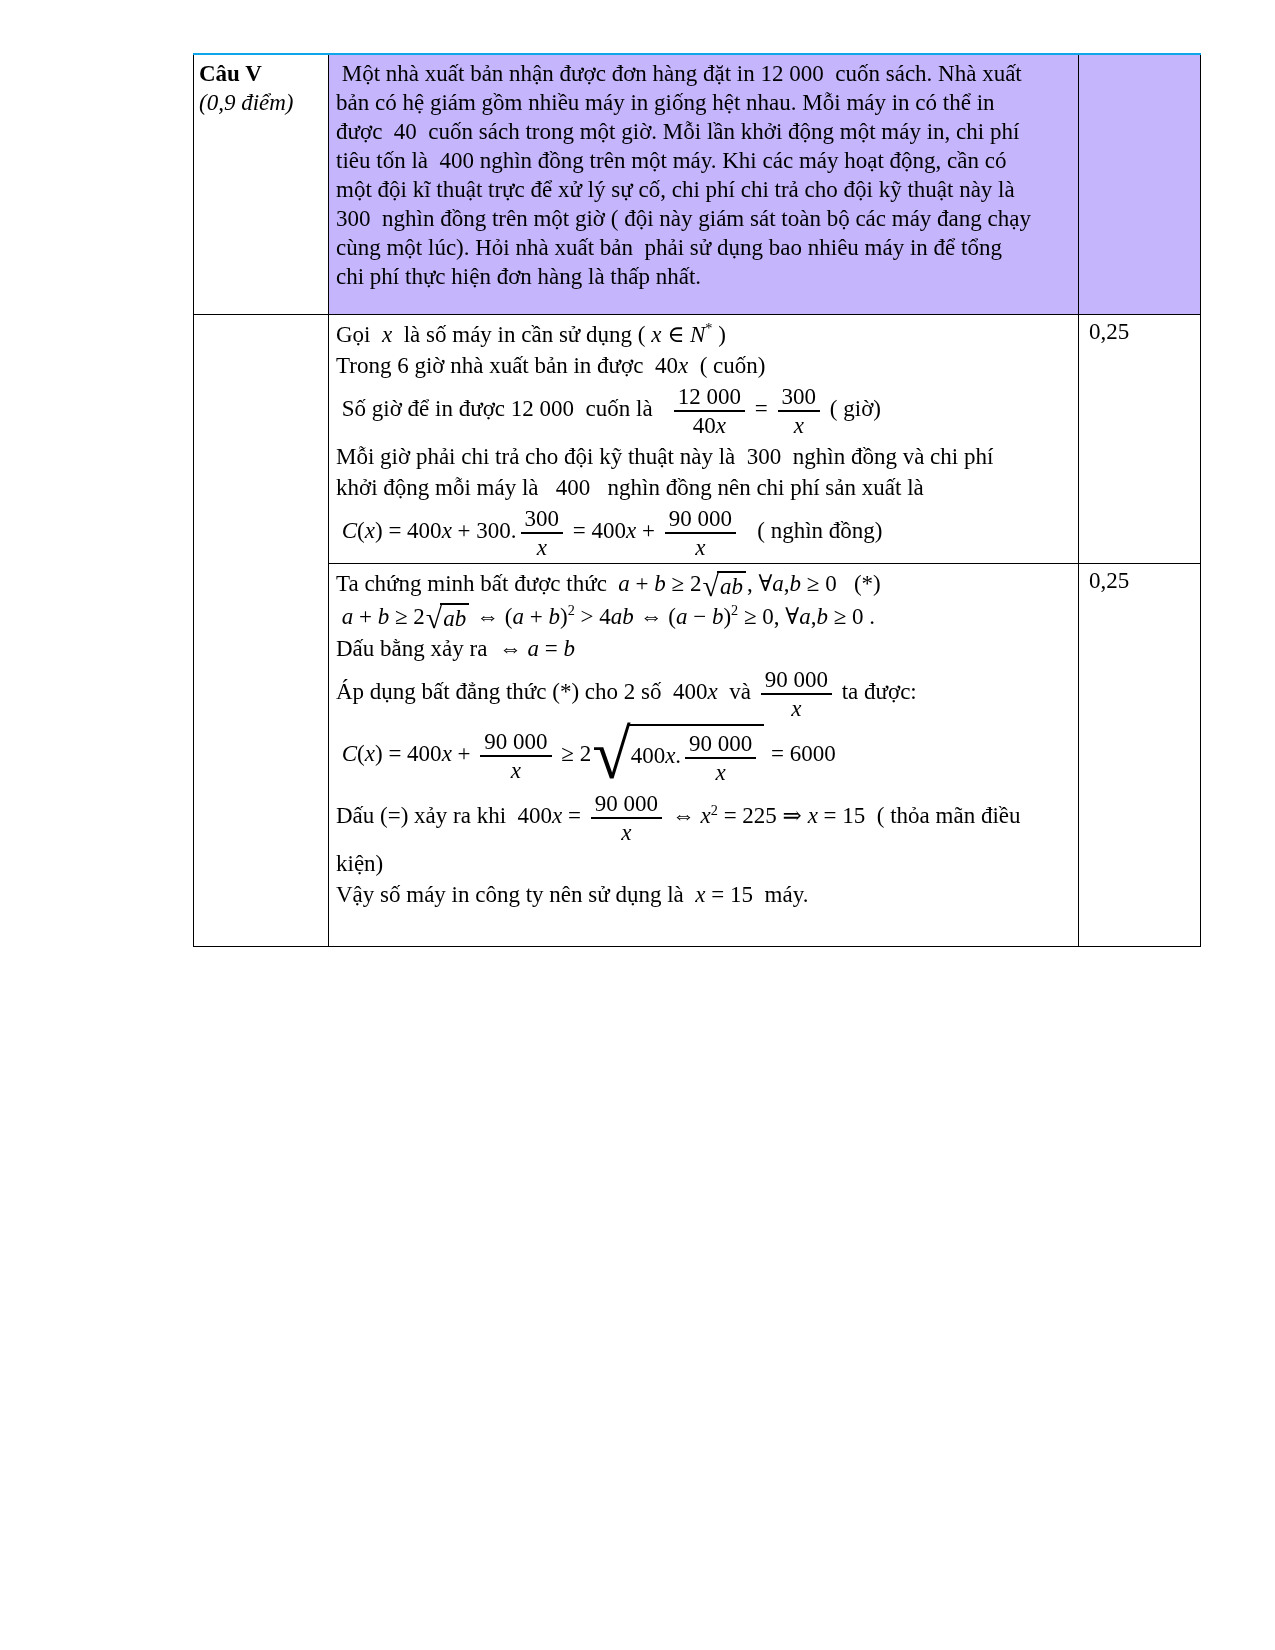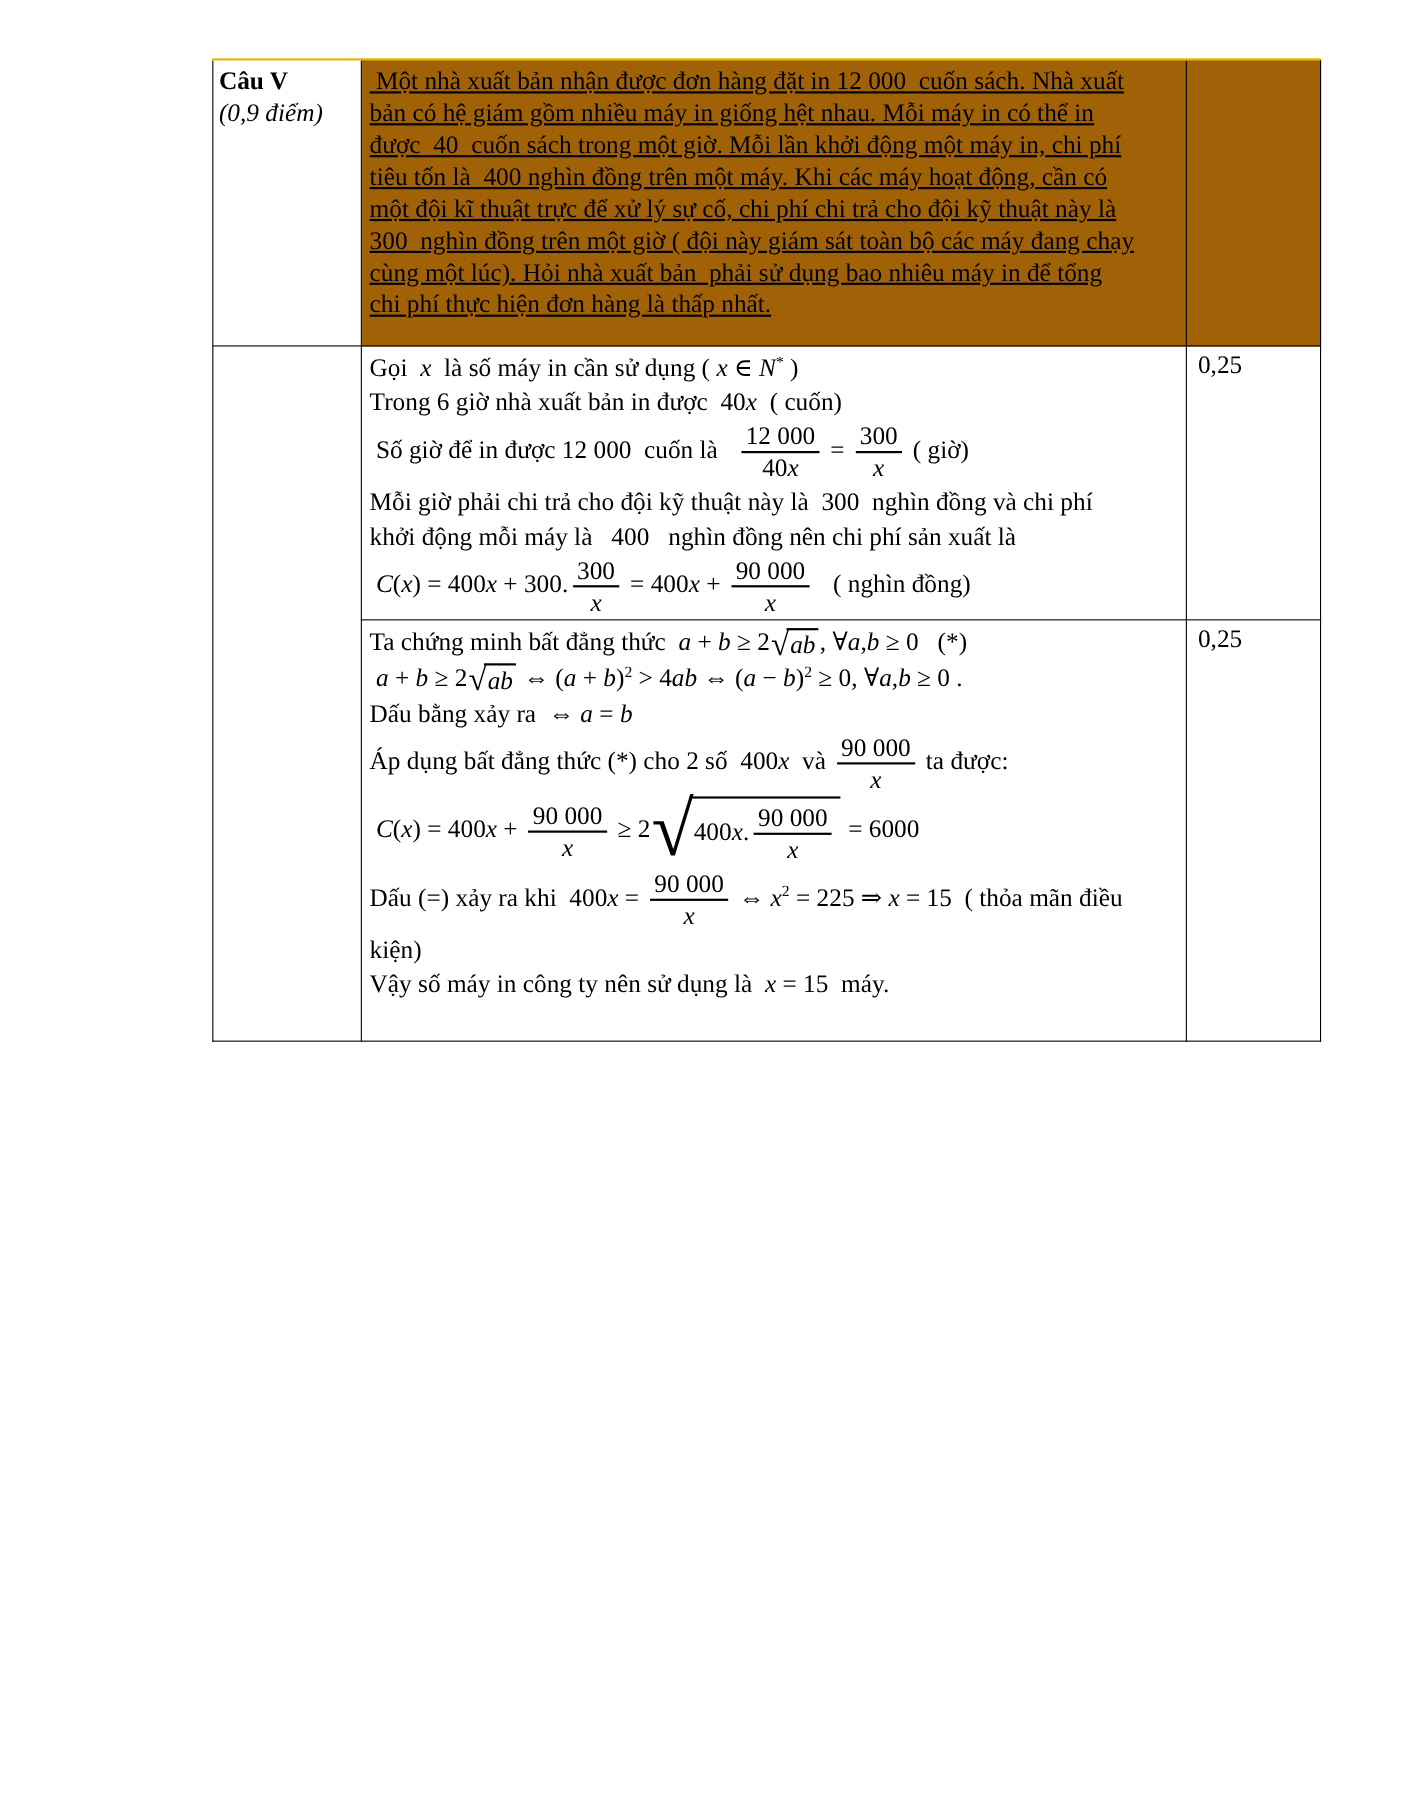--- a/index.html
+++ b/index.html
@@ -1,27 +1,27 @@
 <!DOCTYPE html>
 <html><head>
 <meta charset="utf-8">
 <style>
   html,body{margin:0;padding:0;background:#fff;}
   .page{position:relative;width:1275px;height:1650px;background:#fff;overflow:hidden;
         font-family:"Liberation Serif","DejaVu Serif",serif;color:#000;font-size:23px;}
   table.answer{position:absolute;left:193px;top:53px;width:971px;
                border-collapse:collapse;table-layout:fixed;}
-  table.answer{border-top:2px solid #eab308;}
+  table.answer{border-top:2px solid #0ea5e9;}
   td{border:1px solid #000;vertical-align:top;padding:0;}
   td.qid{width:125px;padding:4px 4px 0 5px;}
   .qid .id{font-weight:bold;line-height:29px;}
   .qid .pts{font-style:italic;line-height:29px;}
   td.body{width:735px;padding:4px 7px 0 7px;}
   td.score{width:111px;padding:4px 0 0 10px;}
-  .shade{background:#a16207;text-decoration:underline;}
+  .shade{background:#c4b5fd;}
   .r1{height:255px;}
   .r2{height:242px;}
   .r3{height:378px;}
   .line{line-height:29px;white-space:pre-wrap;}
   .mline{min-height:31px;line-height:31px;white-space:pre-wrap;}
   .mv{font-style:italic;}
   sup{font-size:0.62em;line-height:0;vertical-align:super;}
   .frac{display:inline-block;vertical-align:middle;text-align:center;margin:2px 4px;}
   .frac .num{display:block;border-bottom:2px solid #000;padding:0 4px;line-height:27px;}
   .frac .den{display:block;padding:1px 4px 0 4px;line-height:26px;}
@@ -71,21 +71,21 @@
               <div class="mline"><span> </span><span class="mv">C</span><span>(</span><span class="mv">x</span><span>) = 400</span><span class="mv">x</span><span> + 300.</span><span class="frac"><span class="num"><span>300</span></span><span class="den"><span class="mv">x</span></span></span><span> = 400</span><span class="mv">x</span><span> + </span><span class="frac"><span class="num"><span>90 000</span></span><span class="den"><span class="mv">x</span></span></span><span>   ( nghìn đồng)</span></div>
             </div>
       </td>
       <td class="score r2">
         <span>0,25</span>
       </td>
     </tr>
     <tr>
       <td class="body r3">
         <div>
-              <div class="mline"><span>Ta chứng minh bất đẳng thức  </span><span class="mv">a</span><span> + </span><span class="mv">b</span><span> ≥ 2</span><span class="sqrt"><span class="rad">√</span><span class="bar"><span class="mv">ab</span></span></span><span>, ∀</span><span class="mv">a</span><span>,</span><span class="mv">b</span><span> ≥ 0   (*)</span></div>
+              <div class="mline"><span>Ta chứng minh bất được thức  </span><span class="mv">a</span><span> + </span><span class="mv">b</span><span> ≥ 2</span><span class="sqrt"><span class="rad">√</span><span class="bar"><span class="mv">ab</span></span></span><span>, ∀</span><span class="mv">a</span><span>,</span><span class="mv">b</span><span> ≥ 0   (*)</span></div>
               <div class="mline"><span> </span><span class="mv">a</span><span> + </span><span class="mv">b</span><span> ≥ 2</span><span class="sqrt"><span class="rad">√</span><span class="bar"><span class="mv">ab</span></span></span><span> ⇔ (</span><span class="mv">a</span><span> + </span><span class="mv">b</span><span>)</span><sup>2</sup><span> &gt; 4</span><span class="mv">ab</span><span> ⇔ (</span><span class="mv">a</span><span> − </span><span class="mv">b</span><span>)</span><sup>2</sup><span> ≥ 0, ∀</span><span class="mv">a</span><span>,</span><span class="mv">b</span><span> ≥ 0 .</span></div>
               <div class="mline"><span>Dấu bằng xảy ra  ⇔ </span><span class="mv">a</span><span> = </span><span class="mv">b</span></div>
               <div class="mline"><span>Áp dụng bất đẳng thức (*) cho 2 số  400</span><span class="mv">x</span><span>  và </span><span class="frac"><span class="num"><span>90 000</span></span><span class="den"><span class="mv">x</span></span></span><span> ta được:</span></div>
               <div class="mline"><span> </span><span class="mv">C</span><span>(</span><span class="mv">x</span><span>) = 400</span><span class="mv">x</span><span> + </span><span class="frac"><span class="num"><span>90 000</span></span><span class="den"><span class="mv">x</span></span></span><span> ≥ 2</span><span class="sqrt big"><span class="rad">√</span><span class="bar"><span>400</span><span class="mv">x</span><span>.</span><span class="frac"><span class="num"><span>90 000</span></span><span class="den"><span class="mv">x</span></span></span></span></span><span> = 6000</span></div>
               <div class="mline"><span>Dấu (=) xảy ra khi  400</span><span class="mv">x</span><span> = </span><span class="frac"><span class="num"><span>90 000</span></span><span class="den"><span class="mv">x</span></span></span><span> ⇔ </span><span class="mv">x</span><sup>2</sup><span> = 225 ⇒ </span><span class="mv">x</span><span> = 15  ( thỏa mãn điều</span></div>
               <div class="mline"><span>kiện)</span></div>
               <div class="mline"><span>Vậy số máy in công ty nên sử dụng là  </span><span class="mv">x</span><span> = 15  máy.</span></div>
             </div>
       </td>
       <td class="score r3">

